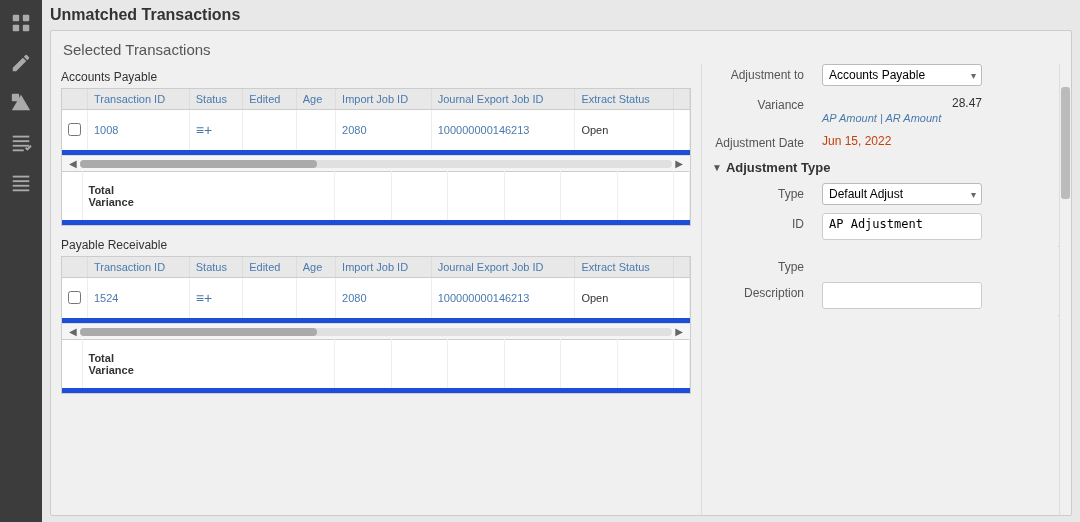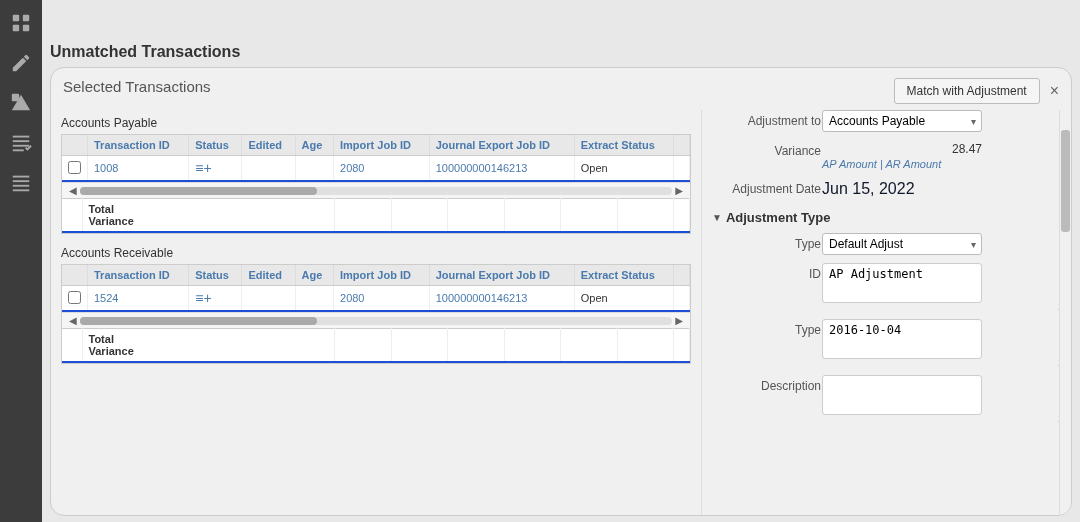--- a/index.html
+++ b/index.html
@@ -36,35 +36,34 @@
     }
     .sidebar-icon svg { width: 22px; height: 22px; fill: #aaa; }
 
     
     .main-content {
       flex: 1;
       display: flex;
       flex-direction: column;
       background: #e8e8e8;
       padding: 6px 8px;
-      margin-top: 37px;
     }
 
     .page-title {
       font-size: 16px;
       font-weight: bold;
       color: #333;
       margin-bottom: 6px;
     }
 
     
     .modal-container {
       background: #f0f0f0;
       border: 1px solid #ccc;
-      border-radius: 14px;
+      border-radius: 2px;
       position: relative;
       flex: 1;
       display: flex;
       flex-direction: column;
       overflow: hidden;
     }
 
     .modal-header {
       display: flex;
       justify-content: space-between;
@@ -142,27 +141,27 @@
     .transaction-table thead tr {
       background: #e8e8e8;
     }
 
     .transaction-table th {
       padding: 4px 6px;
       text-align: left;
       border-bottom: 1px solid #ccc;
       border-right: 1px solid #ddd;
       color: #4a7aad;
-      font-weight: bold;
+      font-weight: normal;
       white-space: nowrap;
     }
 
     .transaction-table td {
-      padding: 4px 6px;
-      border-bottom: 2px solid #1d4ed8;
+      padding: 12px 6px;
+      border-bottom: 5px solid #1d4ed8;
       border-right: 1px solid #eee;
       color: #333;
       white-space: nowrap;
     }
 
     .transaction-table td.blue-link {
       color: #4a7aad;
       cursor: pointer;
     }
 
@@ -250,21 +249,21 @@
 
     .adj-row {
       display: flex;
       align-items: flex-start;
       margin-bottom: 8px;
     }
 
     .adj-label {
       width: 110px;
       text-align: right;
-      padding-right: 1px;
+      padding-right: 18px;
       color: #555;
       font-size: 12px;
       padding-top: 4px;
       flex-shrink: 0;
     }
 
     .adj-value {
       flex: 1;
     }
 
@@ -303,43 +302,43 @@
     }
 
     .ap-ar-link {
       font-size: 11px;
       color: #4a7aad;
       cursor: pointer;
       font-style: italic;
     }
 
     .accounting-date-value {
-      font-size: 16px;
-      color: #0f172a;
+      font-size: 12px;
+      color: #c2410c;
       padding: 2px 0;
     }
 
     .adj-type-title {
       font-size: 13px;
       font-weight: bold;
       color: #333;
       margin: 10px 0 8px 0;
       display: flex;
       align-items: center;
       gap: 4px;
     }
 
     .triangle-icon {
       color: #555;
       font-size: 10px;
     }
 
     .adj-textarea {
       width: 160px;
-      height: 40px;
+      height: 27px;
       border: 1px solid #ccc;
       border-radius: 3px;
       font-size: 12px;
       padding: 3px 6px;
       resize: none;
       background: white;
     }
 
     .resize-handle {
       display: block;
@@ -401,24 +400,20 @@
   </div>
 </div>
 
 <div class="main-content">
   <div class="page-title">Unmatched Transactions</div>
 
   <div class="modal-container">
 
     <div class="modal-header">
       <div class="modal-title">Selected Transactions</div>
-      <div class="header-right">
-        <button class="match-adjustment-btn">Match with Adjustment</button>
-        <button class="close-btn">×</button>
-      </div>
     </div>
 
     <div class="modal-body">
 
       <div class="left-panel">
 
         <div class="section-label">Accounts Payable</div>
         <div class="transaction-table-wrapper">
           <table class="transaction-table">
             <thead>
@@ -468,21 +463,21 @@
                 <td></td>
                 <td></td>
                 <td></td>
                 <td style="width:16px"></td>
               </tr>
             </tbody>
           </table>
         </div>
 
         <div class="section-gap"></div>
-        <div class="section-label">Accounts Receivable</div>
+        <div class="section-label">Payable Receivable</div>
         <div class="transaction-table-wrapper">
           <table class="transaction-table">
             <thead>
               <tr>
                 <th style="width:20px"></th>
                 <th>Transaction ID</th>
                 <th>Status</th>
                 <th>Edited</th>
                 <th>Age</th>
                 <th>Import Job ID</th>
@@ -583,24 +578,20 @@
         <div class="adj-row">
           <div class="adj-label">ID</div>
           <div class="adj-value">
             <textarea class="adj-textarea" style="">AP Adjustment</textarea>
             <span class="resize-handle">⌟</span>
           </div>
         </div>
 
         <div class="adj-row">
           <div class="adj-label">Type</div>
-          <div class="adj-value">
-            <textarea class="adj-textarea" style="">2016-10-04</textarea>
-            <span class="resize-handle">⌟</span>
-          </div>
         </div>
 
         <div class="adj-row">
           <div class="adj-label">Description</div>
           <div class="adj-value">
             <textarea class="adj-textarea" style=""></textarea>
             <span class="resize-handle">⌟</span>
           </div>
         </div>
 

